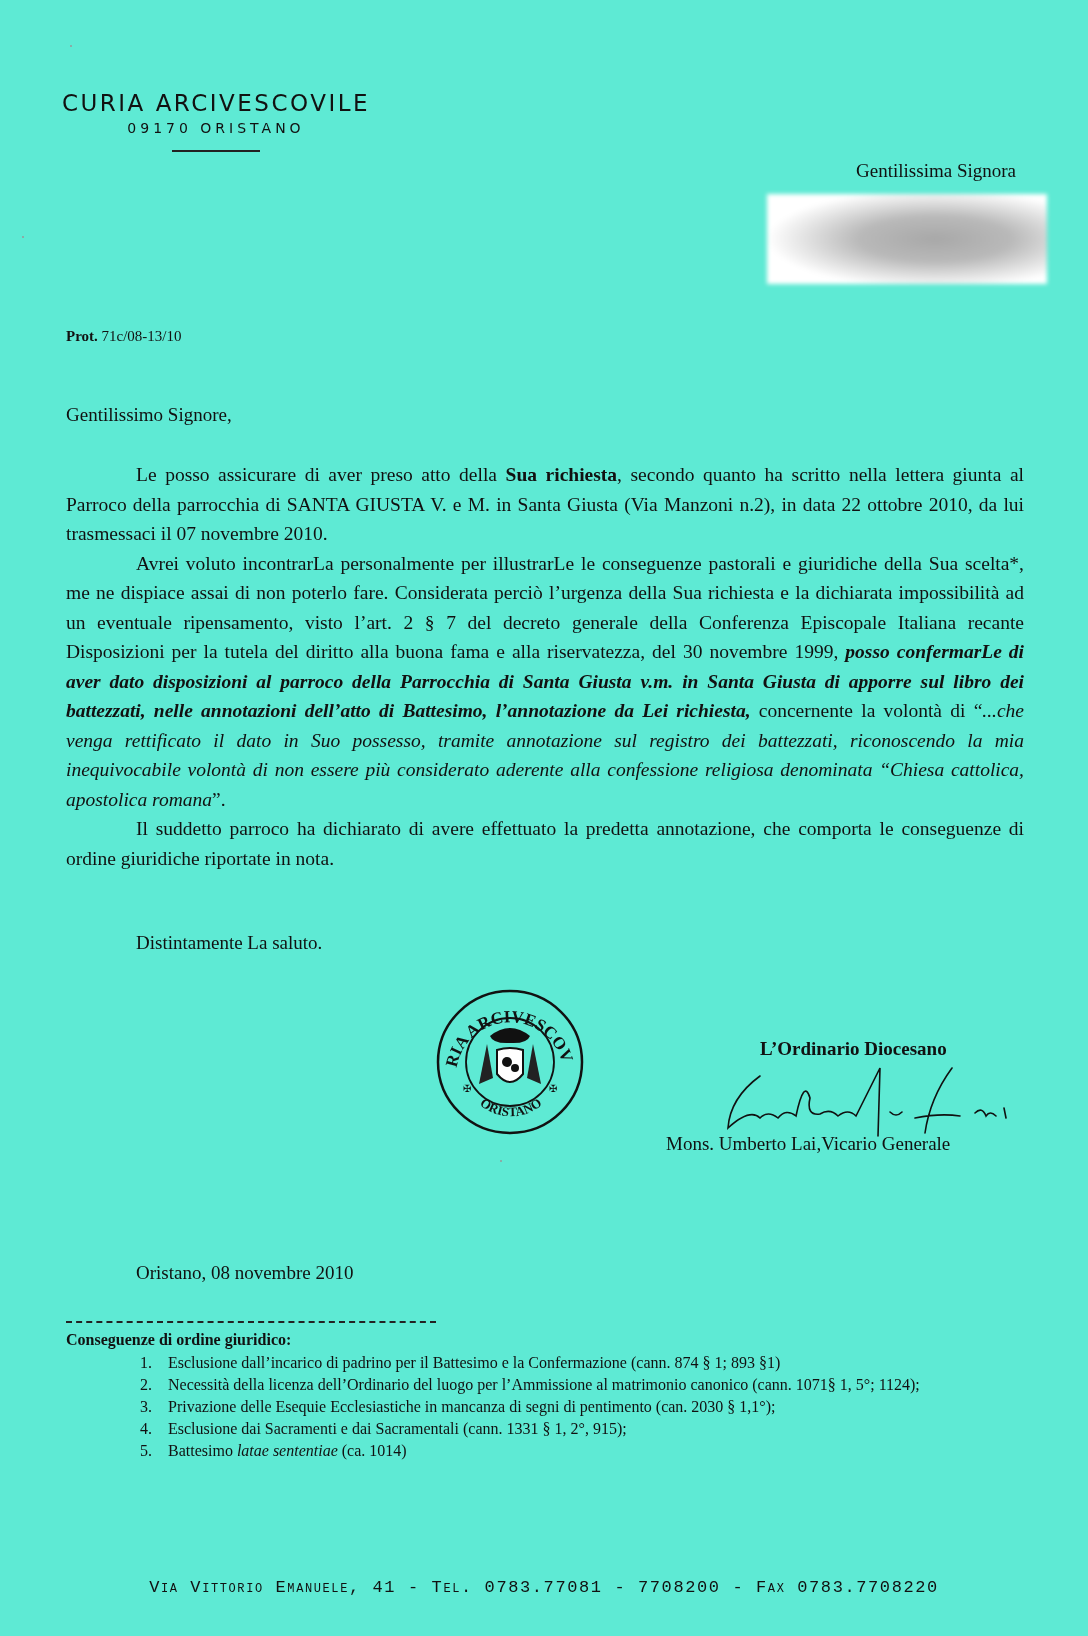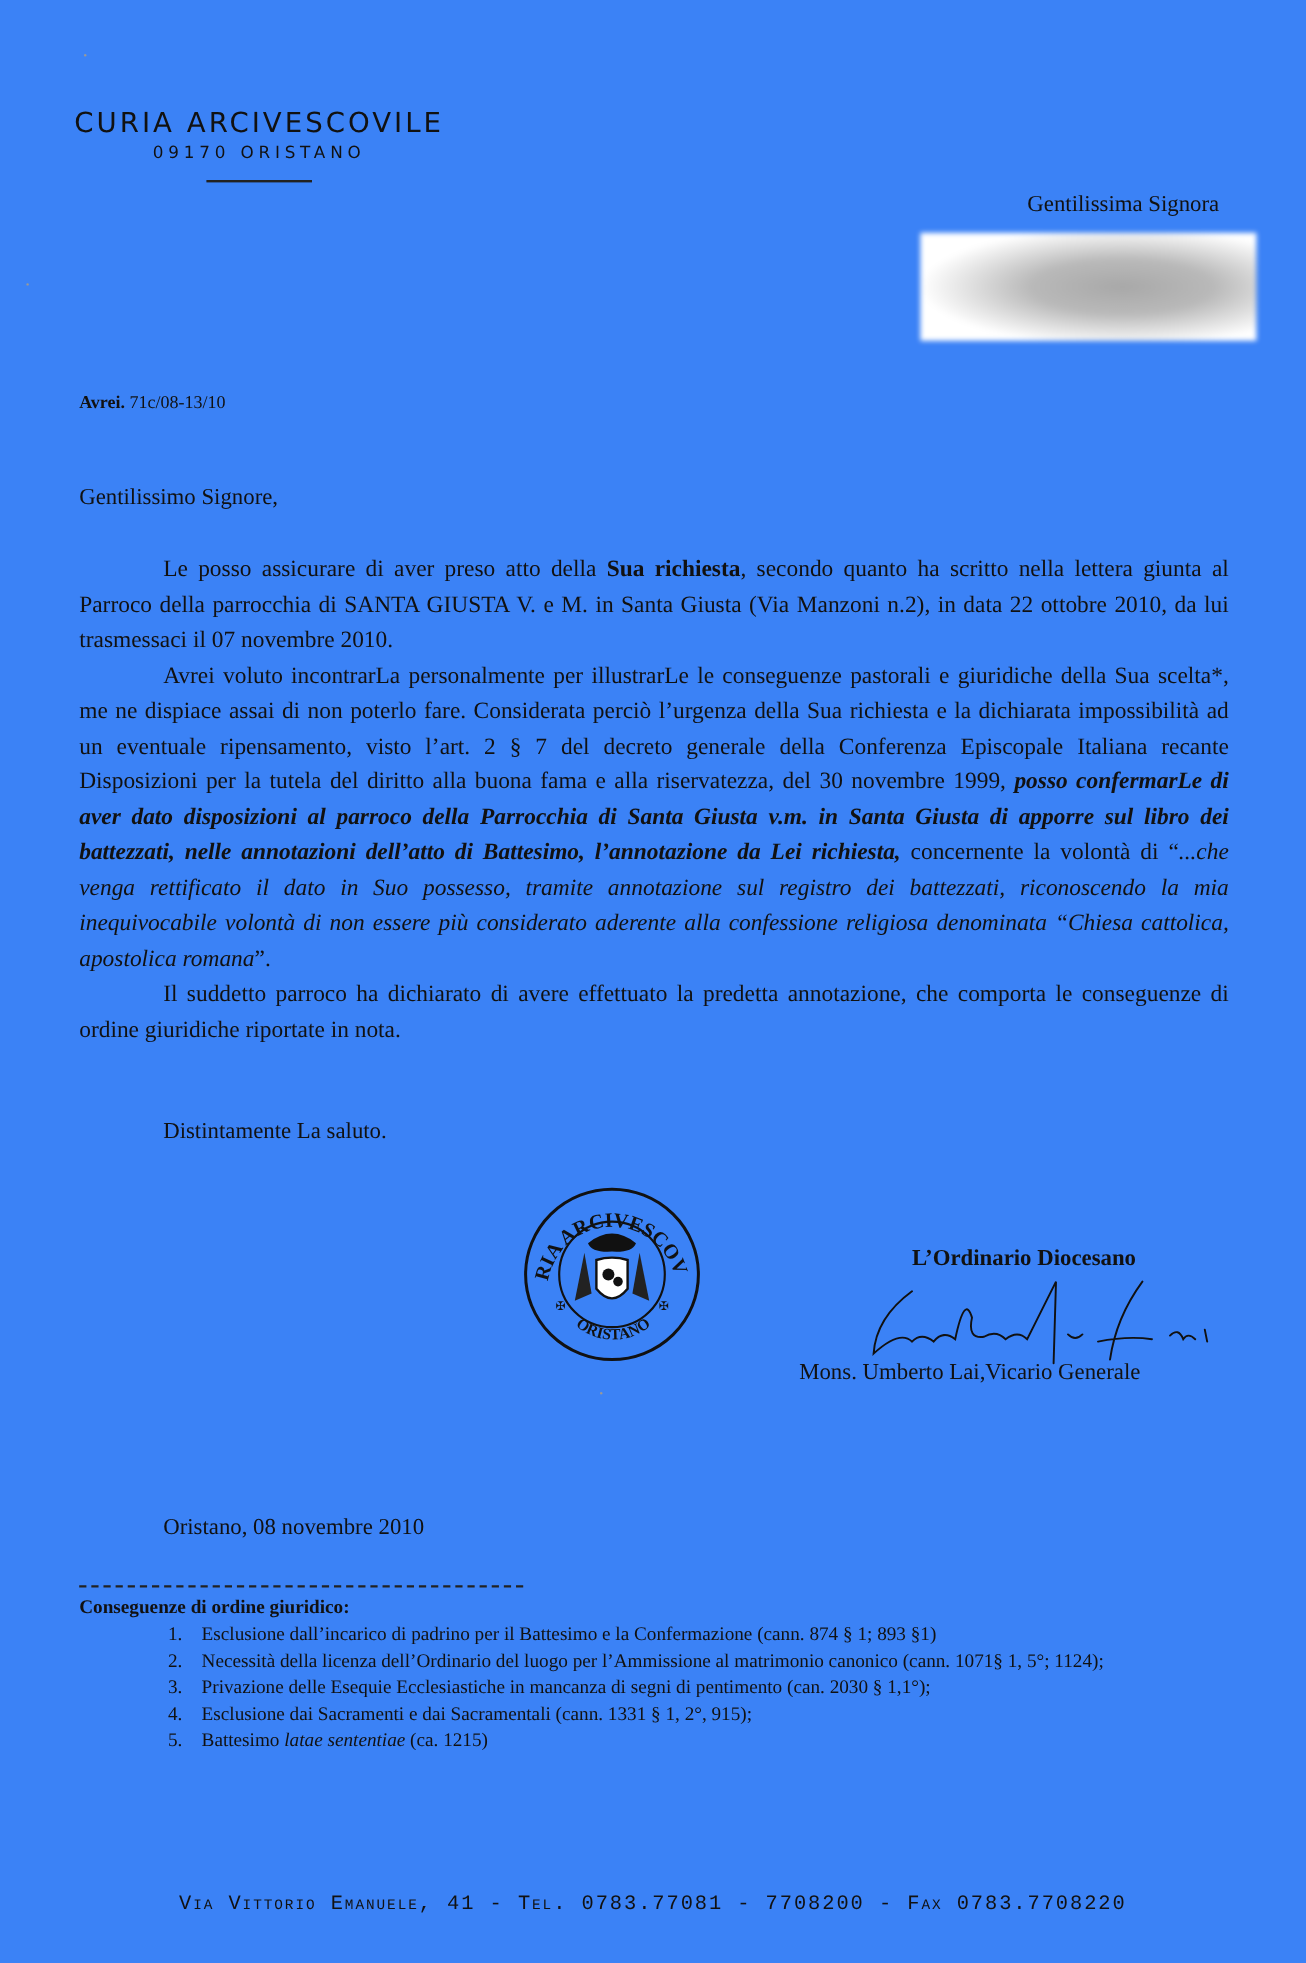--- a/index.html
+++ b/index.html
@@ -1,17 +1,17 @@
 <!DOCTYPE html>
 <html><head>
 <meta charset="utf-8">
 <style>
   html, body { margin: 0; padding: 0; background: #ffffff; }
   body { width: 1088px; height: 1636px; position: relative; overflow: hidden; color: #111; }
-  .page { position: absolute; left: 0; top: 0; width: 1088px; height: 1636px; background: #3b82f6; }
+  .page { position: absolute; left: 0; top: 0; width: 1088px; height: 1636px; background: #5eead4; }
   .letterhead { position: absolute; left: 36px; top: 90px; width: 360px; text-align: center; }
   .lh-title { font-family: "DejaVu Sans", sans-serif; font-size: 23px; letter-spacing: 2.5px; font-weight: normal; white-space: nowrap; }
   .lh-sub { font-family: "DejaVu Sans", sans-serif; font-size: 14px; letter-spacing: 4px; margin-top: 4px; }
   .lh-rule { width: 88px; height: 0; border-top: 2px solid #222; margin: 14px auto 0; }
   .serif { font-family: "Liberation Serif", serif; }
   .recipient { position: absolute; left: 740px; top: 160px; width: 276px; text-align: right; font-size: 19px; }
   .redact { position: absolute; left: 767px; top: 194px; width: 280px; height: 90px;
     background: radial-gradient(ellipse 60% 55% at 60% 50%, #a8a8a8 0%, #b9b9b9 45%, #e6e6e6 80%, #fff 100%); filter: blur(2px); }
   .prot { position: absolute; left: 66px; top: 328px; font-size: 15px; }
   .prot b { font-weight: bold; }
@@ -42,21 +42,21 @@
   <div class="letterhead">
     <div class="lh-title">CURIA ARCIVESCOVILE</div>
     <div class="lh-sub">09170 ORISTANO</div>
     <div class="lh-rule"></div>
   </div>
 
   <div class="recipient serif">Gentilissima Signora</div>
   <div class="redact"></div>
 
   <div class="prot serif">
-    <b>Avrei.</b>
+    <b>Prot.</b>
     <span>71c/08-13/10</span>
   </div>
 
   <div class="salutation serif">Gentilissimo Signore,</div>
 
   <div class="body serif">
     <p><span>Le posso assicurare di aver preso atto della </span><b>Sua richiesta</b><span>, secondo quanto ha scritto nella lettera giunta al Parroco della parrocchia di SANTA GIUSTA V. e M. in Santa Giusta (Via Manzoni n.2),  in data 22 ottobre 2010, da lui trasmessaci il 07 novembre 2010.</span></p>
     <p><span>Avrei voluto incontrarLa personalmente per illustrarLe le conseguenze pastorali e giuridiche della Sua scelta*, me ne dispiace assai di non poterlo fare. Considerata  perciò l’urgenza della Sua richiesta e la dichiarata impossibilità ad un eventuale ripensamento, visto l’art. 2 § 7 del decreto generale della Conferenza Episcopale Italiana recante Disposizioni per la tutela del diritto alla buona fama e alla riservatezza, del 30 novembre 1999, </span><span class="bi">posso confermarLe di aver dato disposizioni al parroco della Parrocchia di Santa Giusta v.m. in Santa Giusta di apporre sul libro dei battezzati, nelle annotazioni dell’atto di Battesimo, l’annotazione da Lei richiesta,</span><span> concernente la volontà di  “</span><span class="it">...che venga rettificato il dato in Suo possesso, tramite annotazione sul registro dei battezzati, riconoscendo la mia inequivocabile volontà di non essere più considerato aderente alla confessione religiosa denominata “Chiesa cattolica, apostolica romana</span><span>”.</span></p>
     <p>Il suddetto parroco ha dichiarato di avere effettuato la predetta annotazione, che comporta le conseguenze di ordine giuridiche riportate in nota.</p>
   </div>
@@ -99,21 +99,21 @@
   <div class="date serif">Oristano, 08 novembre 2010</div>
 
   <div class="dashes"></div>
   <div class="notes-title serif">Conseguenze di ordine giuridico:</div>
 
   <ol class="notes serif">
     <li><span class="num">1.</span><span>Esclusione dall’incarico di padrino per il Battesimo e la Confermazione (cann. 874 § 1; 893 §1)</span></li>
     <li><span class="num">2.</span><span>Necessità della licenza dell’Ordinario del luogo per l’Ammissione al matrimonio canonico (cann. 1071§ 1, 5°; 1124);</span></li>
     <li><span class="num">3.</span><span>Privazione delle Esequie Ecclesiastiche in mancanza di segni di pentimento (can. 2030 § 1,1°);</span></li>
     <li><span class="num">4.</span><span>Esclusione dai Sacramenti e dai Sacramentali (cann. 1331 § 1, 2°, 915);</span></li>
-    <li><span class="num">5.</span><span>Battesimo </span><i>latae sententiae</i><span> (ca. 1215)</span></li>
+    <li><span class="num">5.</span><span>Battesimo </span><i>latae sententiae</i><span> (ca. 1014)</span></li>
   </ol>
 
   <div class="footer" style="font-variant: small-caps;">Via Vittorio Emanuele, 41 - Tel. 0783.77081 - 7708200 - Fax 0783.7708220</div>
 
   <div class="speck" style="left:70px;top:45px"></div>
   <div class="speck" style="left:22px;top:236px"></div>
   <div class="speck" style="left:500px;top:1160px"></div>
 </div>
 
 </body></html>

